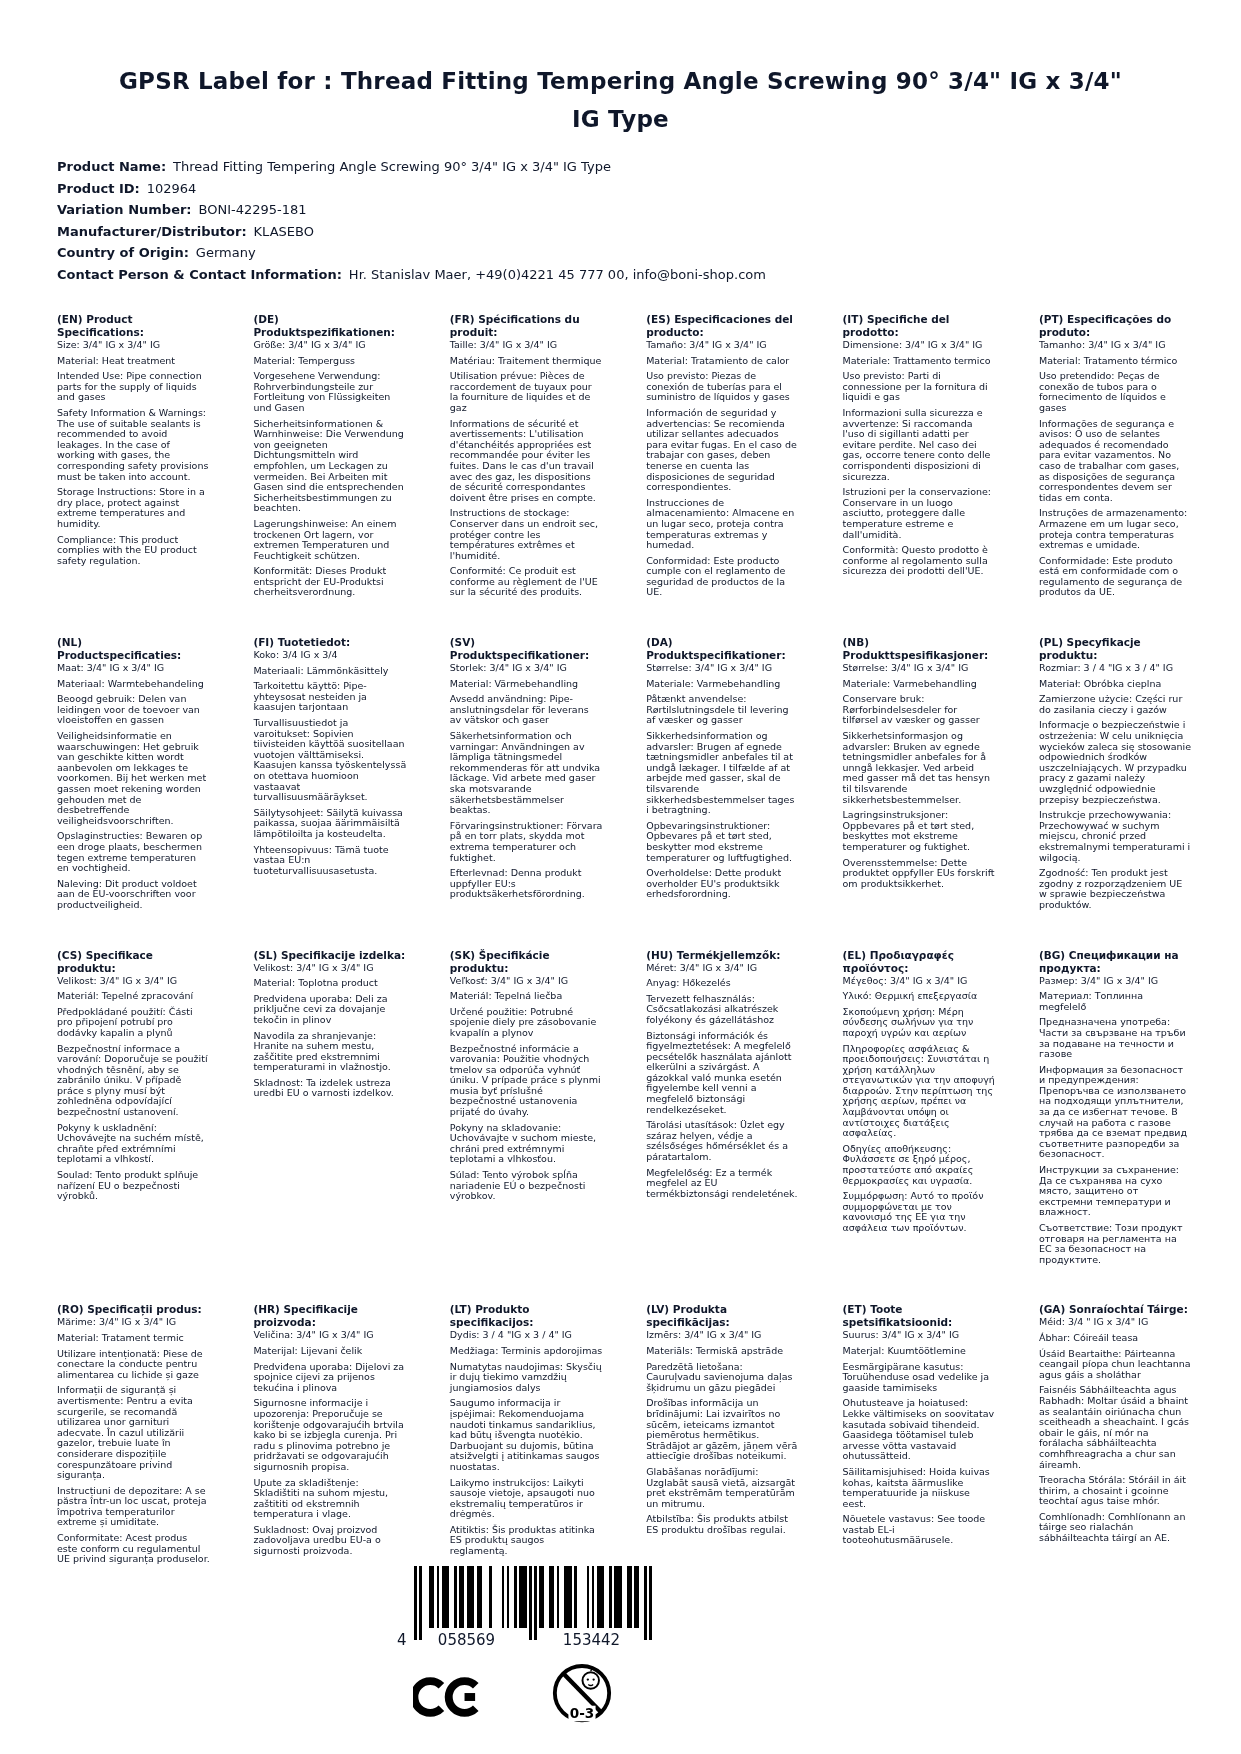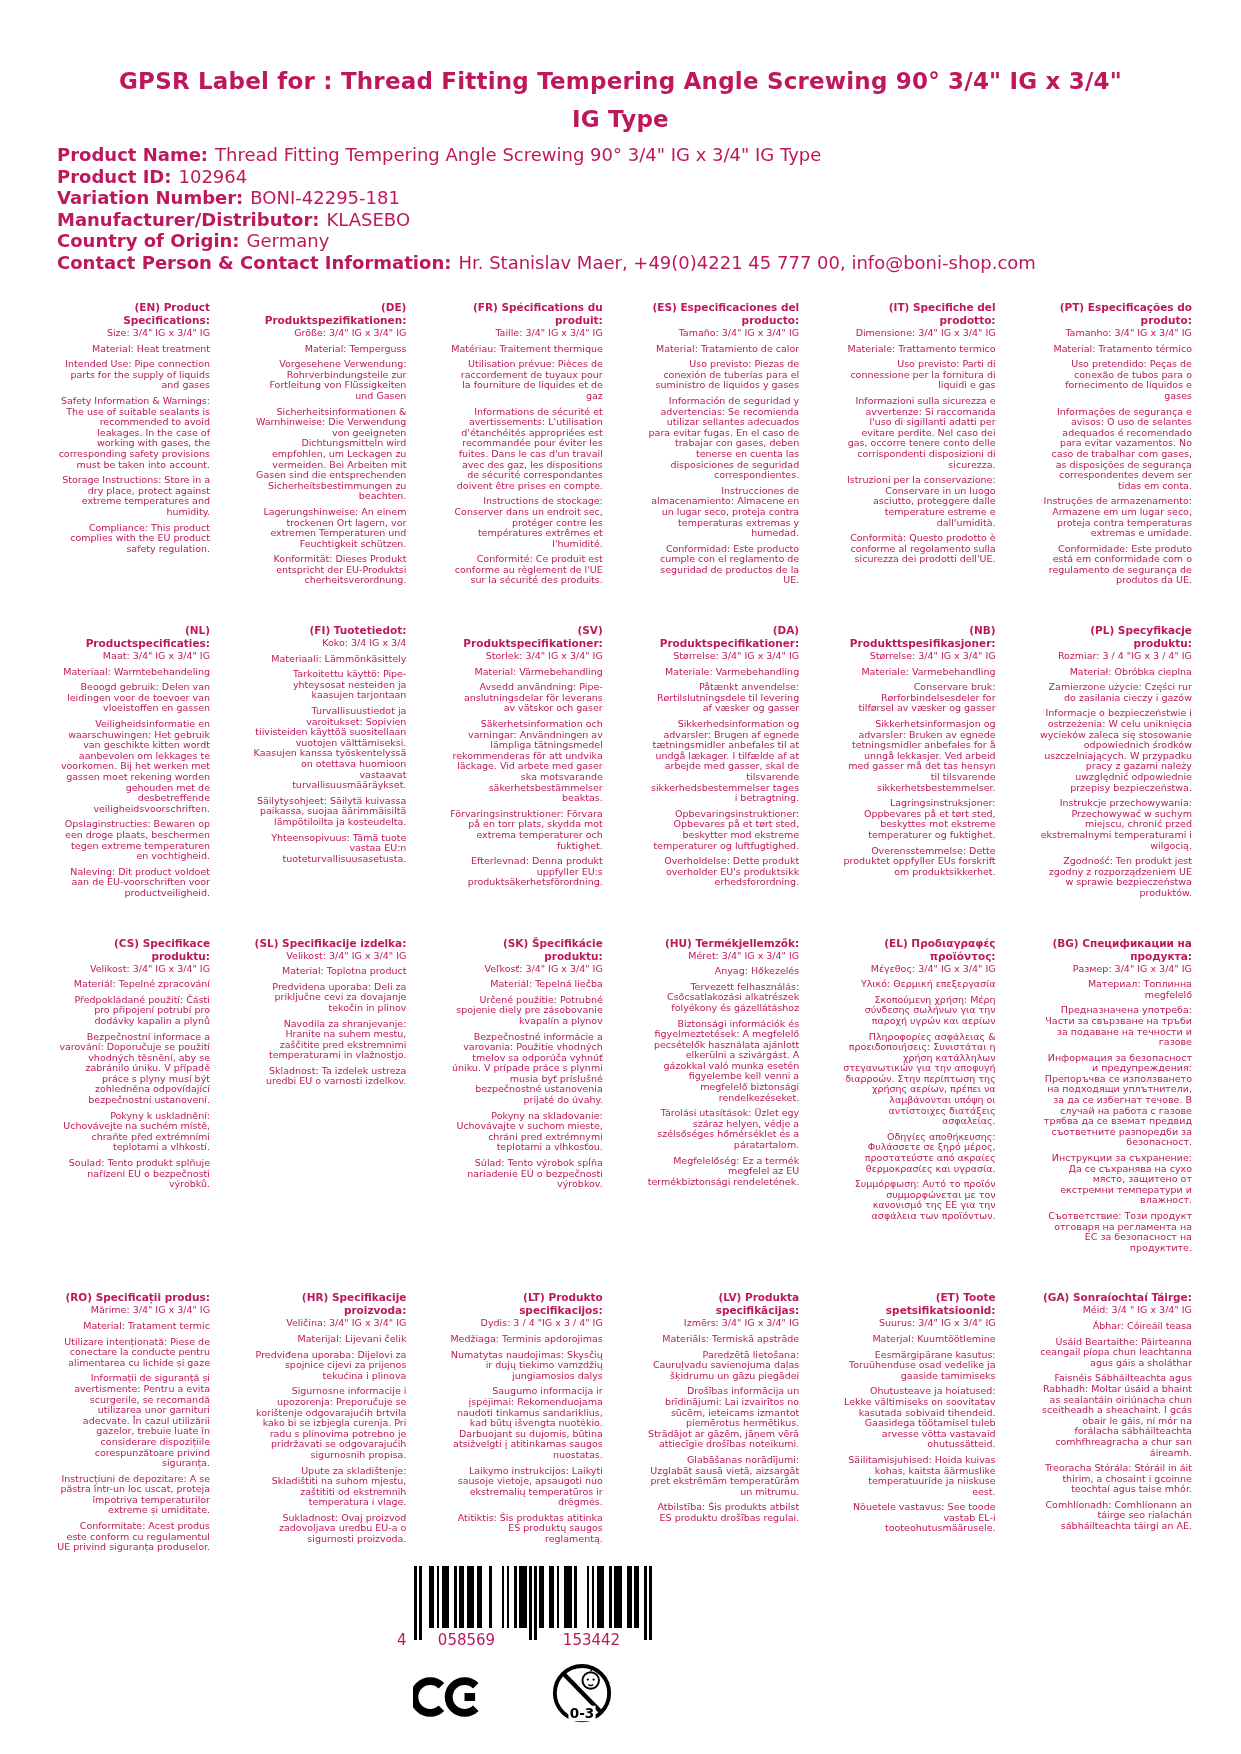--- a/index.html
+++ b/index.html
@@ -1,25 +1,25 @@
 <!DOCTYPE html>
 <html><head>
 <meta charset="utf-8">
 <style>
   html,body{margin:0;padding:0;background:#fff;}
-  .page{position:relative;width:1241px;height:1754px;background:#fff;color:#be185d;
+  .page{position:relative;width:1241px;height:1754px;background:#fff;color:#0f172a;
         font-family:"DejaVu Sans","Liberation Sans",sans-serif;overflow:hidden;}
   .title{margin:0;padding:62px 112px 0 112px;text-align:center;
          font-size:23px;line-height:38px;font-weight:700;letter-spacing:0.2px;}
-  .product-info{margin:6px 0 0 57px;font-size:18px;line-height:21.5px;}
+  .product-info{margin:18px 0 0 57px;font-size:13px;line-height:21.5px;}
   .pi-row{white-space:nowrap;}
   .pi-label{font-weight:700;margin-right:7px;}
   .grid{margin:28px 49px 0 57px;display:grid;grid-template-columns:repeat(6,153px);
         justify-content:space-between;row-gap:38px;}
-  .lang-block{width:153px;text-align:right;}
+  .lang-block{width:153px;}
   .lang-header{font-size:10.5px;font-weight:700;line-height:13px;}
   .lang-par{font-size:9.5px;line-height:10.6px;margin:5px 0 0 0;}
   .lang-header + .lang-par{margin-top:1px;}
   .barcode{position:absolute;left:397px;top:1566px;}
   .bars{display:flex;align-items:flex-start;margin-left:17px;height:74px;}
   .module{width:2.5px;height:62px;flex:0 0 auto;}
   .module.on{background:#000;}
   .module.guard{height:74px;}
   .nums{display:flex;margin-top:-9px;font-size:15px;line-height:18px;}
   .n-lead{width:17px;text-align:left;}

